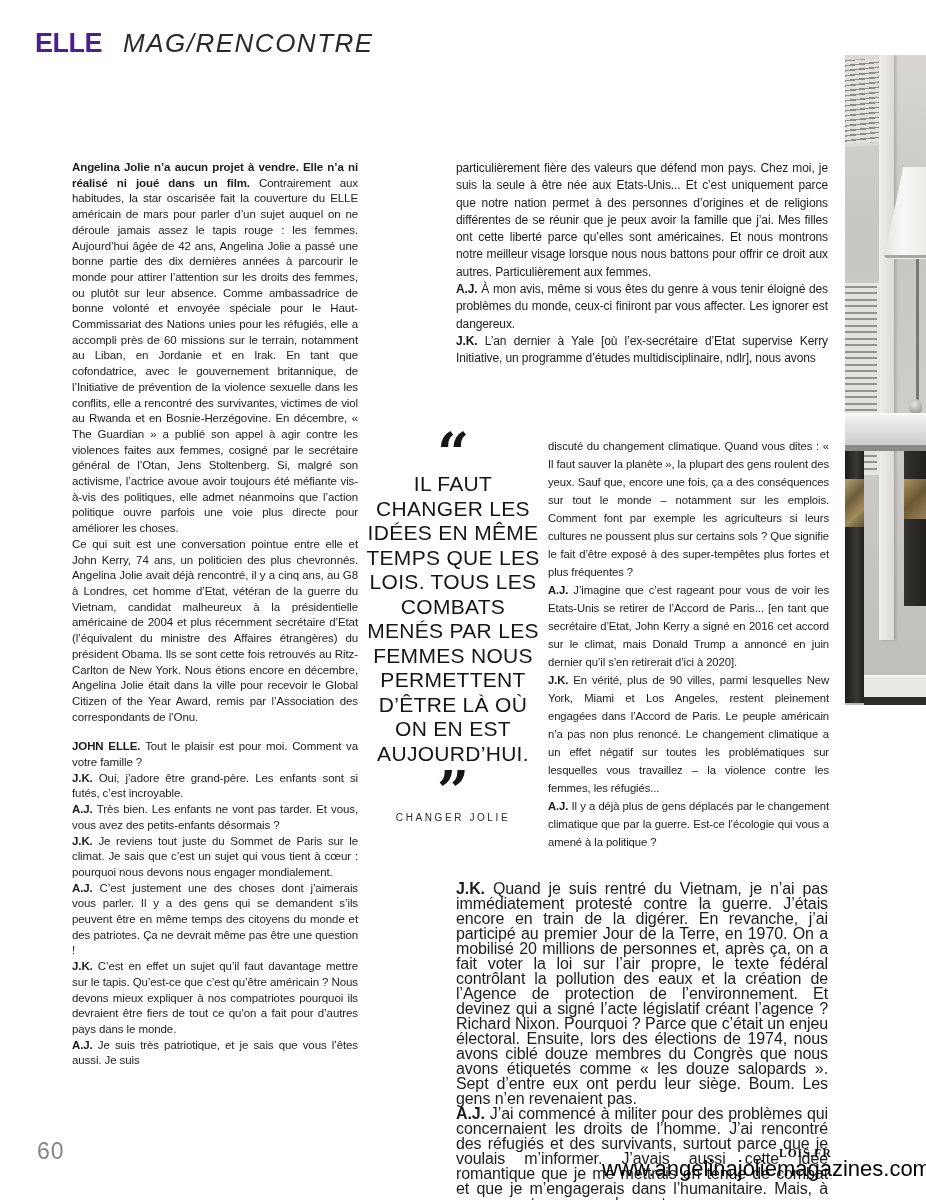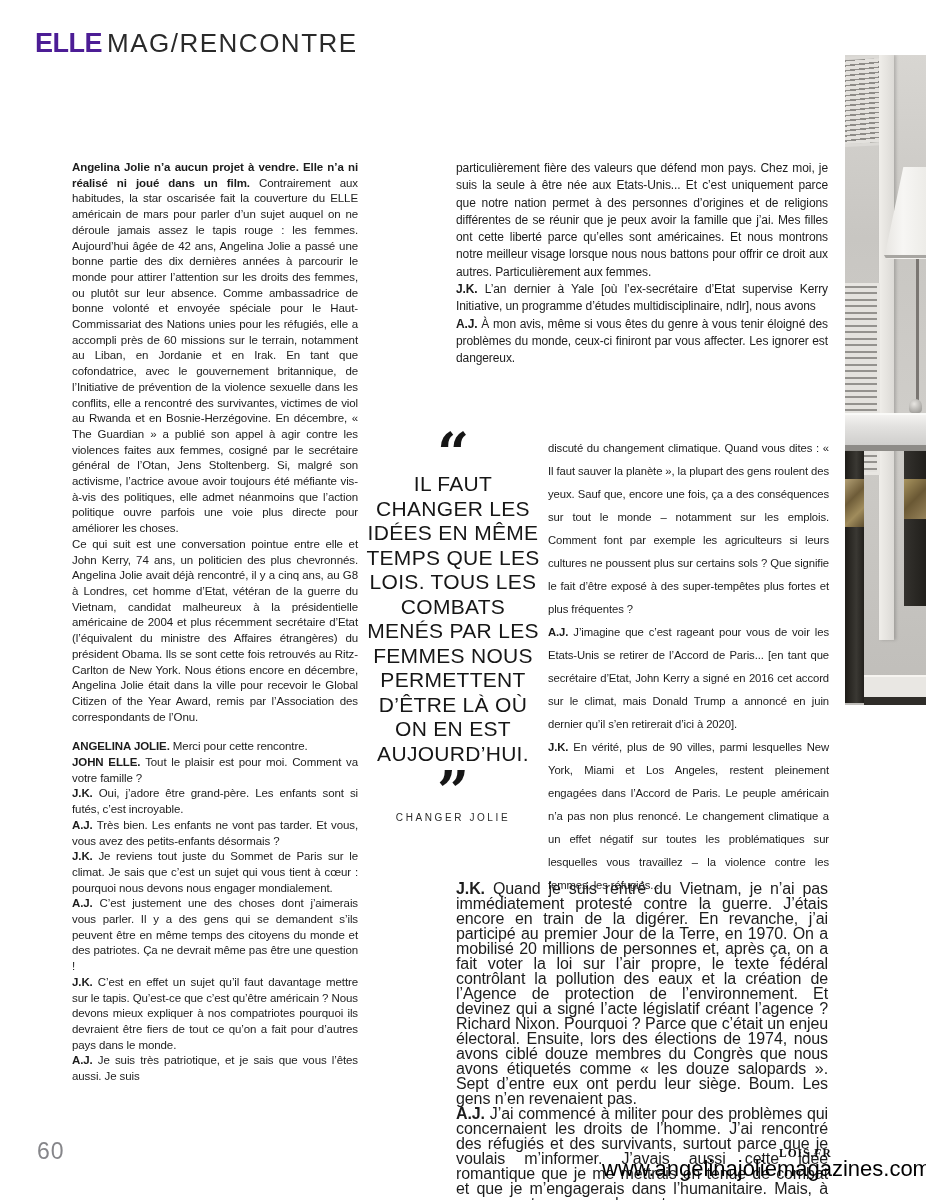--- a/index.html
+++ b/index.html
@@ -7,29 +7,29 @@
     width:926px; height:1200px; position:relative;
     background:#ffffff; overflow:hidden;
     font-family:"Liberation Sans", sans-serif;
     color:#1c1c1c;
     -webkit-font-smoothing:antialiased;
   }
 
   
   .masthead { position:absolute; left:35px; top:28px; white-space:nowrap; }
   .masthead .brand { font-size:27px; font-weight:800; letter-spacing:-0.5px; color:#4c1d95; }
-  .masthead .section { font-size:26px; font-weight:400; letter-spacing:1.5px; color:#2a2a2a; margin-left:5px; }
+  .masthead .section { font-size:26px; font-weight:400; letter-spacing:1.5px; color:#2a2a2a; margin-left:21px;font-style:italic; }
 
   
   .bodytext { text-align:justify; letter-spacing:-0.1px; hyphens:auto; }
   .bodytext p { margin:0; }
   .bodytext b { font-weight:700; }
   .col1  { position:absolute; left:72px;  top:160px; width:286px; font-size:11.5px; line-height:15.7px; }
   .col2a { position:absolute; left:456px; top:160px; width:372px; font-size:12px;   line-height:17.3px; }
-  .col2b { position:absolute; left:548px; top:437px; width:281px; font-size:11.3px; line-height:23px; }
+  .col2b { position:absolute; left:548px; top:437px; width:281px; font-size:11.3px; line-height:18px; }
   .col2c { position:absolute; left:456px; top:881px; width:372px; font-size:16px;   line-height:15px; }
   .dialog-gap { height:14px; }
 
   
   .quote { position:absolute; left:364px; top:436px; width:178px; text-align:center; color:#161616; }
   .quote .mark { font-family:"DejaVu Serif", serif; font-weight:700; font-size:56px; display:block; }
   .quote .mark.open  { line-height:34px; height:36px; }
   .quote .mark.close { line-height:50px; height:34px; }
   .quote .qtext { font-size:21px; line-height:24.5px; font-weight:400; letter-spacing:0.3px; margin-top:0; }
   .quote .attr { font-size:10px; letter-spacing:2.6px; margin-top:12px; color:#2a2a2a; }
@@ -77,41 +77,41 @@
 
 <div class="masthead">
   <span class="brand">ELLE</span><span class="section">MAG/RENCONTRE</span>
 </div>
 
 <div class="bodytext col1">
   <p><b>Angelina Jolie n’a aucun projet à vendre. Elle n’a ni réalisé ni joué dans un film.</b> <span>Contrairement aux habitudes, la star oscarisée fait la couverture du ELLE américain de mars pour parler d’un sujet auquel on ne déroule jamais assez le tapis rouge : les femmes. Aujourd’hui âgée de 42 ans, Angelina Jolie a passé une bonne partie des dix dernières années à parcourir le monde pour attirer l’attention sur les droits des femmes, ou plutôt sur leur absence. Comme ambassadrice de bonne volonté et envoyée spéciale pour le Haut-Commissariat des Nations unies pour les réfugiés, elle a accompli près de 60 missions sur le terrain, notamment au Liban, en Jordanie et en Irak. En tant que cofondatrice, avec le gouvernement britannique, de l’Initiative de prévention de la violence sexuelle dans les conflits, elle a rencontré des survivantes, victimes de viol au Rwanda et en Bosnie-Herzégovine. En décembre, « The Guardian » a publié son appel à agir contre les violences faites aux femmes, cosigné par le secrétaire général de l’Otan, Jens Stoltenberg. Si, malgré son activisme, l’actrice avoue avoir toujours été méfiante vis-à-vis des politiques, elle admet néanmoins que l’action politique ouvre parfois une voie plus directe pour améliorer les choses.</span></p>
   <p>Ce qui suit est une conversation pointue entre elle et John Kerry, 74 ans, un politicien des plus chevronnés. Angelina Jolie avait déjà rencontré, il y a cinq ans, au G8 à Londres, cet homme d’Etat, vétéran de la guerre du Vietnam, candidat malheureux à la présidentielle américaine de 2004 et plus récemment secrétaire d’Etat (l’équivalent du ministre des Affaires étrangères) du président Obama. Ils se sont cette fois retrouvés au Ritz-Carlton de New York. Nous étions encore en décembre, Angelina Jolie était dans la ville pour recevoir le Global Citizen of the Year Award, remis par l’Association des correspondants de l’Onu.</p>
   <div class="dialog-gap"></div>
   <div>
-      <p><b>ANGELINA JOLIE. </b>Merci pour cette rencontre.</p>
       <p><b>JOHN ELLE. </b>Tout le plaisir est pour moi. Comment va votre famille ?</p>
       <p><b>J.K. </b>Oui, j’adore être grand-père. Les enfants sont si futés, c’est incroyable.</p>
       <p><b>A.J. </b>Très bien. Les enfants ne vont pas tarder. Et vous, vous avez des petits-enfants désormais ?</p>
       <p><b>J.K. </b>Je reviens tout juste du Sommet de Paris sur le climat. Je sais que c’est un sujet qui vous tient à cœur : pourquoi nous devons nous engager mondialement.</p>
       <p><b>A.J. </b>C’est justement une des choses dont j’aimerais vous parler. Il y a des gens qui se demandent s’ils peuvent être en même temps des citoyens du monde et des patriotes. Ça ne devrait même pas être une question !</p>
       <p><b>J.K. </b>C’est en effet un sujet qu’il faut davantage mettre sur le tapis. Qu’est-ce que c’est qu’être américain ? Nous devons mieux expliquer à nos compatriotes pourquoi ils devraient être fiers de tout ce qu’on a fait pour d’autres pays dans le monde.</p>
       <p><b>A.J. </b>Je suis très patriotique, et je sais que vous l’êtes aussi. Je suis</p>
     </div>
 </div>
 
 <div class="bodytext col2a">
     <p>particulièrement fière des valeurs que défend mon pays. Chez moi, je suis la seule à être née aux Etats-Unis... Et c’est uniquement parce que notre nation permet à des personnes d’origines et de religions différentes de se réunir que je peux avoir la famille que j’ai. Mes filles ont cette liberté parce qu’elles sont américaines. Et nous montrons notre meilleur visage lorsque nous nous battons pour offrir ce droit aux autres. Particulièrement aux femmes.</p>
+    <p><b>A.J. </b>À mon avis, même si vous êtes du genre à vous tenir éloigné des problèmes du monde, ceux-ci finiront par vous affecter. Les ignorer est dangereux.</p>
     <p><b>J.K. </b>L’an dernier à Yale [où l’ex-secrétaire d’Etat supervise Kerry Initiative, un programme d’études multidisciplinaire, ndlr], nous avons</p>
-    <p><b>A.J. </b>À mon avis, même si vous êtes du genre à vous tenir éloigné des problèmes du monde, ceux-ci finiront par vous affecter. Les ignorer est dangereux.</p>
   </div>
 
 <div class="bodytext col2b">
     <p>discuté du changement climatique. Quand vous dites : « Il faut sauver la planète », la plupart des gens roulent des yeux. Sauf que, encore une fois, ça a des conséquences sur tout le monde – notamment sur les emplois. Comment font par exemple les agriculteurs si leurs cultures ne poussent plus sur certains sols ? Que signifie le fait d’être exposé à des super-tempêtes plus fortes et plus fréquentes ?</p>
     <p><b>A.J. </b>J’imagine que c’est rageant pour vous de voir les Etats-Unis se retirer de l’Accord de Paris... [en tant que secrétaire d’Etat, John Kerry a signé en 2016 cet accord sur le climat, mais Donald Trump a annoncé en juin dernier qu’il s’en retirerait d’ici à 2020].</p>
     <p><b>J.K. </b>En vérité, plus de 90 villes, parmi lesquelles New York, Miami et Los Angeles, restent pleinement engagées dans l’Accord de Paris. Le peuple américain n’a pas non plus renoncé. Le changement climatique a un effet négatif sur toutes les problématiques sur lesquelles vous travaillez – la violence contre les femmes, les réfugiés...</p>
+    <p><b>A.J. </b>Il y a déjà plus de gens déplacés par le changement climatique que par la guerre. Est-ce l’écologie qui vous a amené à la politique ?</p>
   </div>
 
 <div class="bodytext col2c">
     <p><b>J.K. </b>Quand je suis rentré du Vietnam, je n’ai pas immédiatement protesté contre la guerre. J’étais encore en train de la digérer. En revanche, j’ai participé au premier Jour de la Terre, en 1970. On a mobilisé 20 millions de personnes et, après ça, on a fait voter la loi sur l’air propre, le texte fédéral contrôlant la pollution des eaux et la création de l’Agence de protection de l’environnement. Et devinez qui a signé l’acte législatif créant l’agence ? Richard Nixon. Pourquoi ? Parce que c’était un enjeu électoral. Ensuite, lors des élections de 1974, nous avons ciblé douze membres du Congrès que nous avons étiquetés comme « les douze salopards ». Sept d’entre eux ont perdu leur siège. Boum. Les gens n’en revenaient pas.</p>
     <p><b>A.J. </b>J’ai commencé à militer pour des problèmes qui concernaient les droits de l’homme. J’ai rencontré des réfugiés et des survivants, surtout parce que je voulais m’informer. J’avais aussi cette idée romantique que je me mettrais en tenue de combat et que je m’engagerais dans l’humanitaire. Mais, à un moment, on se rend compte</p>
   </div>
 
 <div class="quote">
   <span class="mark open">“</span>
   <div class="qtext">IL FAUT CHANGER LES IDÉES EN MÊME TEMPS QUE LES LOIS. TOUS LES COMBATS MENÉS PAR LES FEMMES NOUS PERMETTENT D’ÊTRE LÀ OÙ ON EN EST AUJOURD’HUI.</div>

